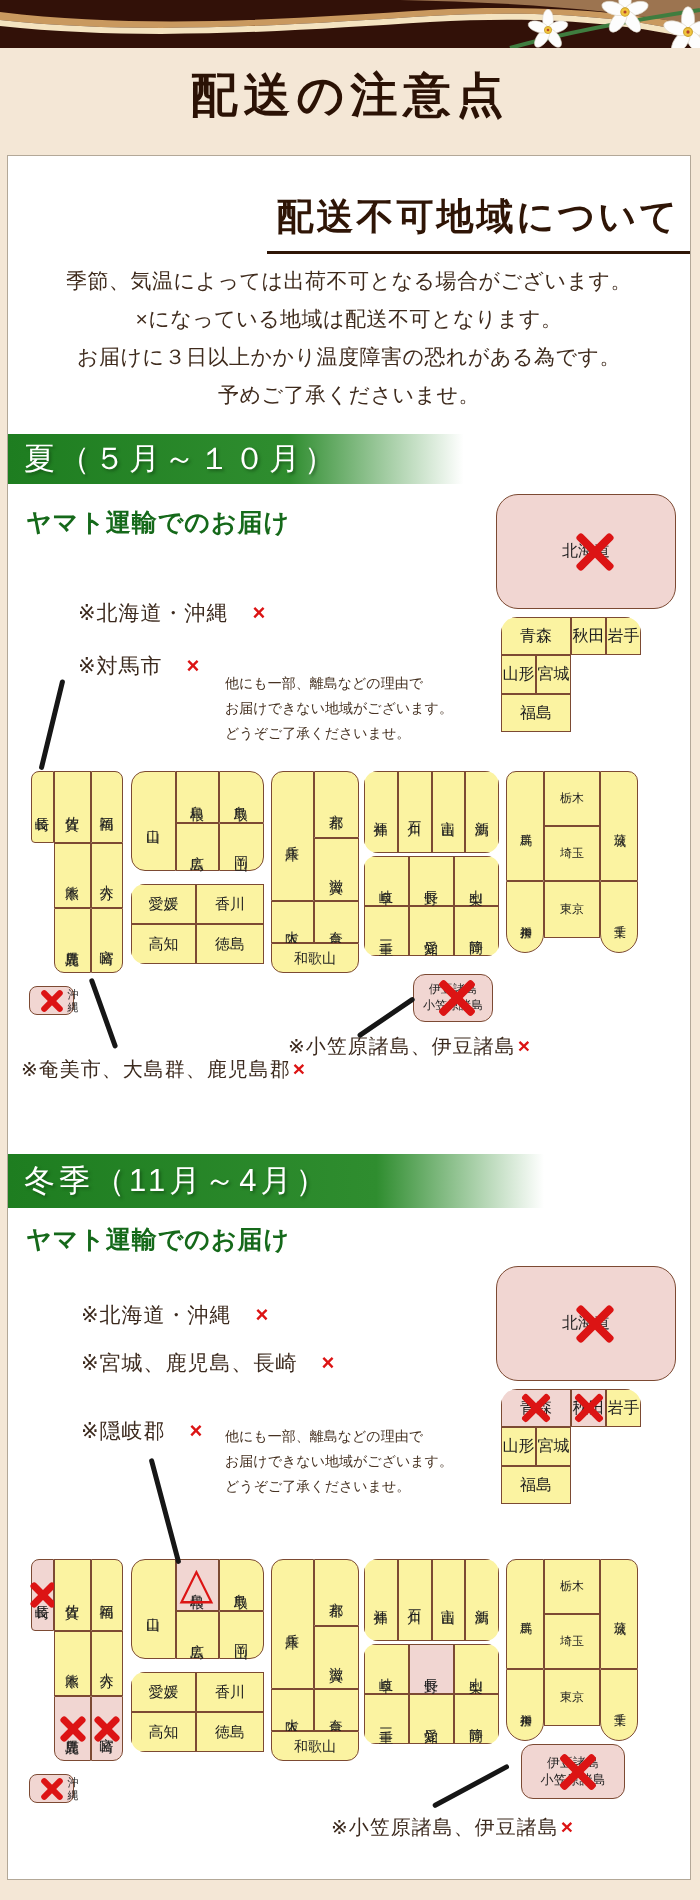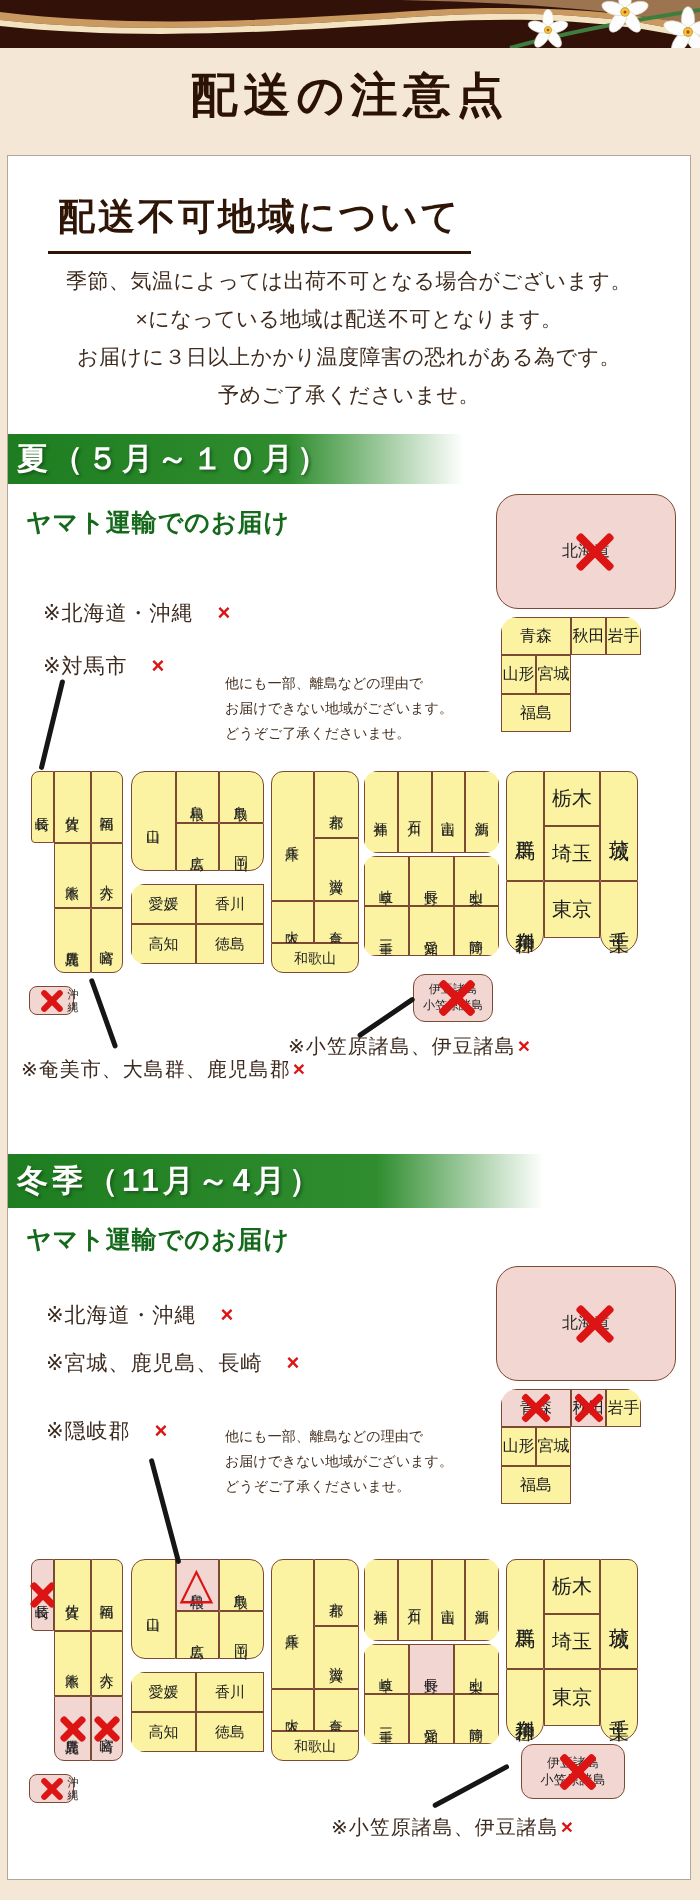--- a/index.html
+++ b/index.html
@@ -15,21 +15,21 @@
   .page-title {
     position:absolute; top:64px; left:0; width:700px; text-align:center;
     font-family:"Liberation Serif","DejaVu Serif",serif;
     font-size:47px; font-weight:bold; letter-spacing:6px; color:#2b1205;
   }
   
   .panel {
     position:absolute; left:7px; top:155px; width:684px; height:1725px;
     background:#ffffff; border:1px solid #b3a898;
   }
-  .panel-heading { position:absolute; top:36px; left:0; width:100%; text-align:left;padding-left:40px; }
+  .panel-heading { position:absolute; top:36px; left:0; width:100%; text-align:right;padding-left:40px; }
   .panel-heading span {
     display:inline-block; font-family:"Liberation Serif","DejaVu Serif",serif;
     font-size:37px; font-weight:600; letter-spacing:3px; color:#2f1506;
     border-bottom:3px solid #2f1506; padding:0 10px 9px;
   }
   .intro {
     position:absolute; top:106px; left:0; width:100%; text-align:center;
     font-size:21px; line-height:38px; color:#3f2b1d; letter-spacing:.5px;
   }
   
@@ -37,27 +37,27 @@
     position:absolute; left:0; width:670px; display:flex; align-items:center;
     box-shadow:0 3px 5px rgba(60,40,20,.18);
   }
   .bar-summer { top:278px; height:50px;
     background:linear-gradient(90deg,#1e7d20 0%,#2f8d2f 42%,rgba(47,141,47,0) 68%);
     box-shadow:none; }
   .bar-winter { top:998px; height:54px;
     background:linear-gradient(90deg,#1e7d20 0%,#2f8d2f 55%,rgba(47,141,47,0) 80%);
     box-shadow:none;text-align:right; }
   .season-bar span {
-    padding-left:9px; font-size:31px; font-weight:bold; color:#ffffff;
+    padding-left:16px; font-size:31px; font-weight:normal; color:#ffffff;
     letter-spacing:4px; text-shadow:2px 2px 3px rgba(15,60,15,.55);
   }
   .carrier { position:absolute; left:18px; font-size:25px; font-weight:bold; color:#15691a; letter-spacing:1px; }
   .car-s { top:350px; } .car-w { top:1067px; }
   
-  .excl { position:absolute; font-size:21px; color:#3c2a1e; letter-spacing:1px; }
+  .excl { position:absolute; font-size:21px; color:#3c2a1e; letter-spacing:1px;margin-left:35px; }
   .excl .xm { color:#dc1414; font-weight:bold; font-size:22px; margin-left:24px; }
   .ex-s1{left:35px; top:443px;} .ex-s2{left:35px; top:496px;}
   .ex-w1{left:38px; top:1145px;} .ex-w2{left:38px; top:1193px;} .ex-w3{left:38px; top:1261px;}
   .note { position:absolute; font-size:14px; line-height:25px; color:#463222; }
   .note-s{left:217px; top:515px;} .note-w{left:217px; top:1268px;}
   .fn { position:absolute; font-size:20px; color:#3c2a1e; letter-spacing:1px; }
   .fn .xm { color:#dc1414; font-weight:bold; font-size:21px; margin-left:2px; }
   .fn-s1{left:13px; top:900px;} .fn-s2{left:280px; top:877px;} .fn-w1{left:323px; top:1658px;}
   
   .line { position:absolute; height:5px; background:#161616; border-radius:3px; transform-origin:0 50%; }
@@ -147,21 +147,21 @@
   .chubu-s .cell{font-size:14px;}
   
   .kanto { left:498px; top:0; width:132px; height:182px; }
   .k-gunma{left:0;top:0;width:38px;height:110px;border-radius:10px 0 0 0;}
   .k-tochigi{left:38px;top:0;width:56px;height:55px;}
   .k-saitama{left:38px;top:55px;width:56px;height:55px;}
   .k-ibaraki{left:94px;top:0;width:38px;height:110px;border-radius:0 10px 0 0;}
   .k-kanagawa{left:0;top:110px;width:38px;height:72px;border-radius:0 0 19px 19px;font-size:13px;letter-spacing:0;}
   .k-tokyo{left:38px;top:110px;width:56px;height:57px;}
   .k-chiba{left:94px;top:110px;width:38px;height:72px;border-radius:0 0 19px 19px;}
-  .kanto .cell{font-size:20px;}
+  .kanto .cell{font-size:12px;}
   
   .okinawa { position:absolute; left:21px; top:215px; width:34px; height:29px;
     border-radius:8px; font-size:11px; letter-spacing:0;padding-left:43px; --xw:28px; --xh:6px; }
   .izu { position:absolute; background:#f1d6d2; border:1px solid #7c4a33;
     display:flex; flex-direction:column; align-items:center; justify-content:center;
     border-radius:12px; color:#1f1f1f; line-height:1.3; --xw:46px; --xh:8px; --xl:55%; }
   #summer-map .izu { left:405px; top:203px; width:80px; height:48px; font-size:12px; }
   #winter-map .izu { left:513px; top:185px; width:104px; height:55px; font-size:13px; }
 </style>
 </head>

